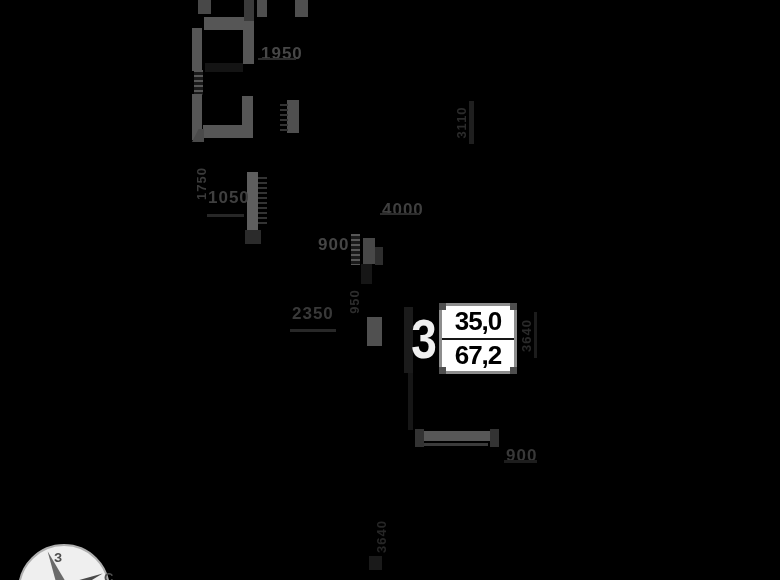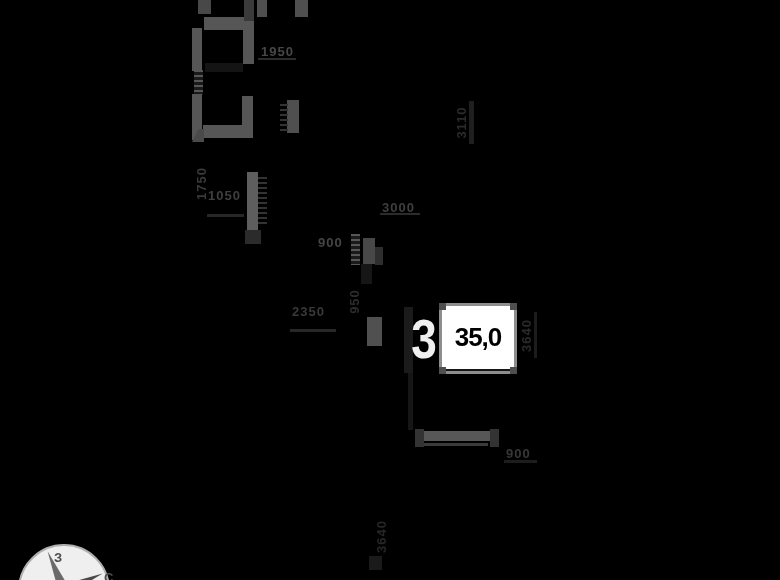--- a/index.html
+++ b/index.html
@@ -1,20 +1,20 @@
 <!DOCTYPE html>
 <html><head>
 <meta charset="utf-8">
 <style>
   html,body{margin:0;padding:0;background:#000;}
   .stage{position:relative;width:780px;height:580px;background:#000;overflow:hidden;
          font-family:"Liberation Sans",sans-serif;}
   .abs{position:absolute;}
   .wall{position:absolute;background:#565656;}
-  .dim{position:absolute;font-size:13px;font-weight:bold;color:#3f3f3f;
+  .dim{position:absolute;font-size:17px;font-weight:bold;color:#3f3f3f;
        letter-spacing:1px;white-space:nowrap;}
   .vdim{position:absolute;font-size:13px;font-weight:bold;color:#323232;
         letter-spacing:1px;white-space:nowrap;transform:rotate(-90deg);
         width:44px;text-align:center;}
   .uline{position:absolute;background:#2c2c2c;}
   .hatchH{background:repeating-linear-gradient(180deg,#575757 0 2px,#1a1a1a 2px 5px);}
   .teeth{position:absolute;background:repeating-linear-gradient(180deg,#333 0 2px,transparent 2px 5px);}
   
   .apt-box{position:absolute;left:439px;top:303px;width:78px;height:71px;
            background:#8d8d8d;box-sizing:border-box;padding:3px;cursor:pointer;}
@@ -56,21 +56,21 @@
   <div class="vdim" style="left:439px;top:115px;color:#2b2b2b;">3110</div>
   <div class="uline" style="left:469px;top:101px;width:5px;height:43px;background:#1f1f1f;"></div>
 
   <div class="vdim" style="left:179px;top:176px;color:#3a3a3a;">1750</div>
   <div class="wall" style="left:247px;top:172px;width:11px;height:59px;background:#5e5e5e;"></div>
   <div class="teeth" style="left:258px;top:177px;width:9px;height:50px;"></div>
   <div class="wall" style="left:245px;top:230px;width:16px;height:14px;background:#2b2b2b;"></div>
   <div class="dim" style="left:208px;top:188px;">1050</div>
   <div class="uline" style="left:207px;top:214px;width:37px;height:3px;background:#272727;"></div>
 
-  <div class="dim" style="left:382px;top:200px;">3000</div>
+  <div class="dim" style="left:382px;top:200px;">4000</div>
   <div class="uline" style="left:380px;top:213px;width:40px;height:2px;"></div>
 
   <div class="wall hatchH" style="left:351px;top:234px;width:9px;height:31px;"></div>
   <div class="wall" style="left:363px;top:238px;width:12px;height:26px;background:#484848;"></div>
   <div class="wall" style="left:375px;top:247px;width:8px;height:18px;background:#2e2e2e;"></div>
   <div class="wall" style="left:361px;top:264px;width:11px;height:20px;background:#161616;"></div>
   <div class="dim" style="left:318px;top:235px;color:#454545;">900</div>
 
   <div class="vdim" style="left:332px;top:294px;color:#2d2d2d;">950</div>
   <div class="wall" style="left:367px;top:317px;width:15px;height:29px;background:#505050;"></div>
@@ -78,20 +78,21 @@
   <div class="dim" style="left:292px;top:304px;color:#393939;">2350</div>
   <div class="uline" style="left:290px;top:329px;width:46px;height:3px;background:#282828;"></div>
 
   <div class="wall" style="left:404px;top:307px;width:9px;height:66px;background:#1b1b1b;"></div>
   <div class="apt-num">3</div>
 
   <div class="apt-box">
     <div class="apt-inner">
       <div class="apt-cell">35,0</div>
       <div class="apt-divider"></div>
+      <div class="apt-cell">67,2</div>
     </div>
     <div class="corner" style="left:0;top:0;"></div>
     <div class="corner" style="right:0;top:0;"></div>
     <div class="corner" style="left:0;bottom:0;"></div>
     <div class="corner" style="right:0;bottom:0;"></div>
   </div>
 
   <div class="vdim" style="left:504px;top:328px;color:#2a2a2a;">3640</div>
   <div class="uline" style="left:534px;top:312px;width:3px;height:46px;background:#1c1c1c;"></div>
 

